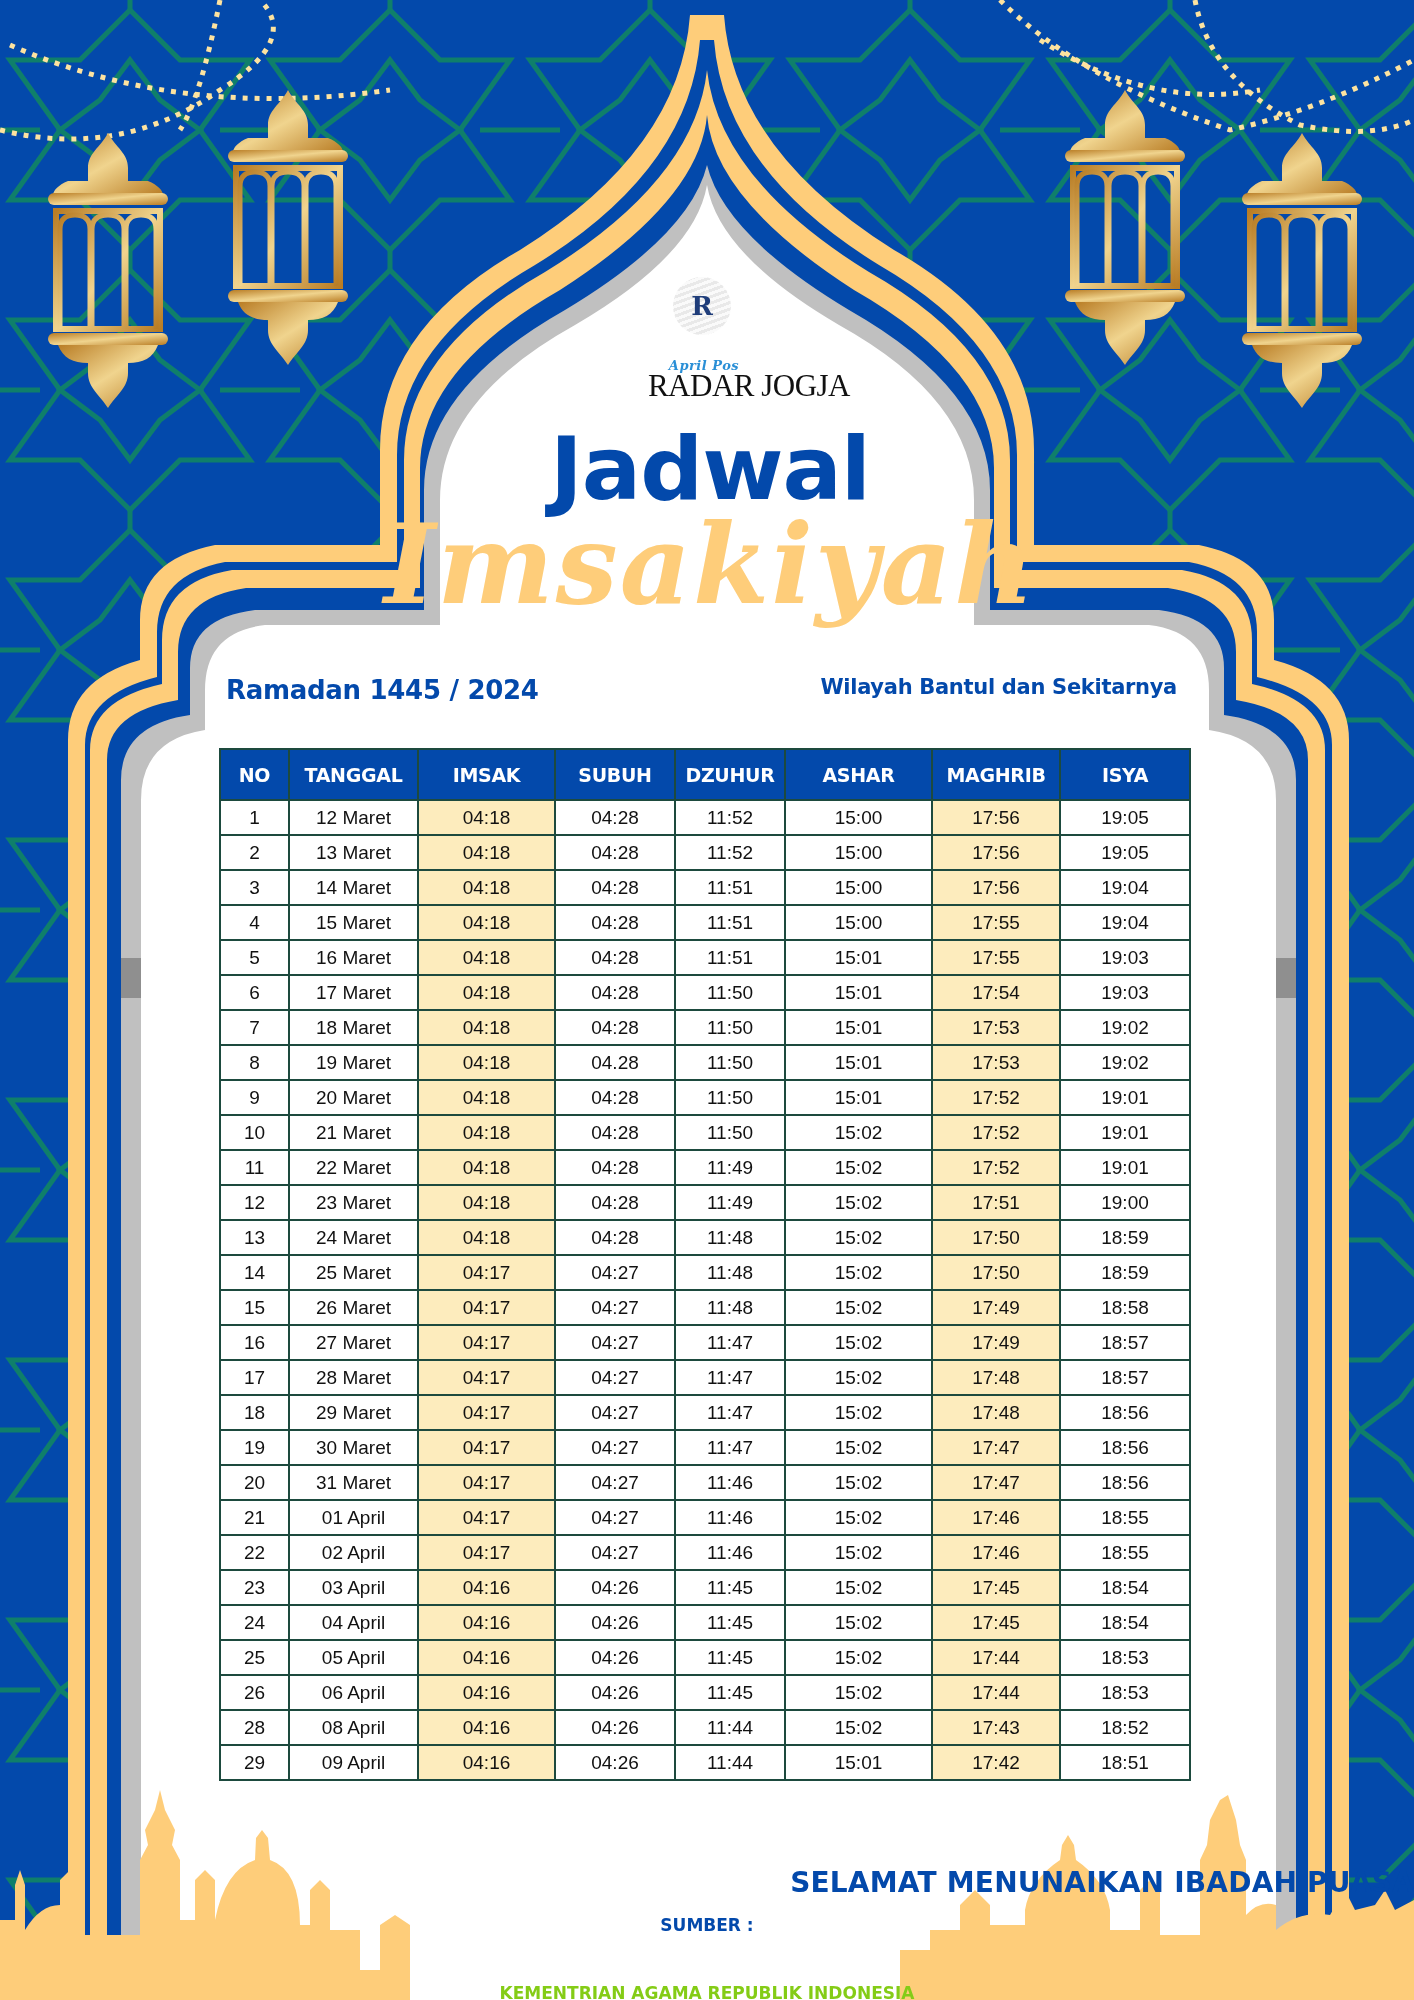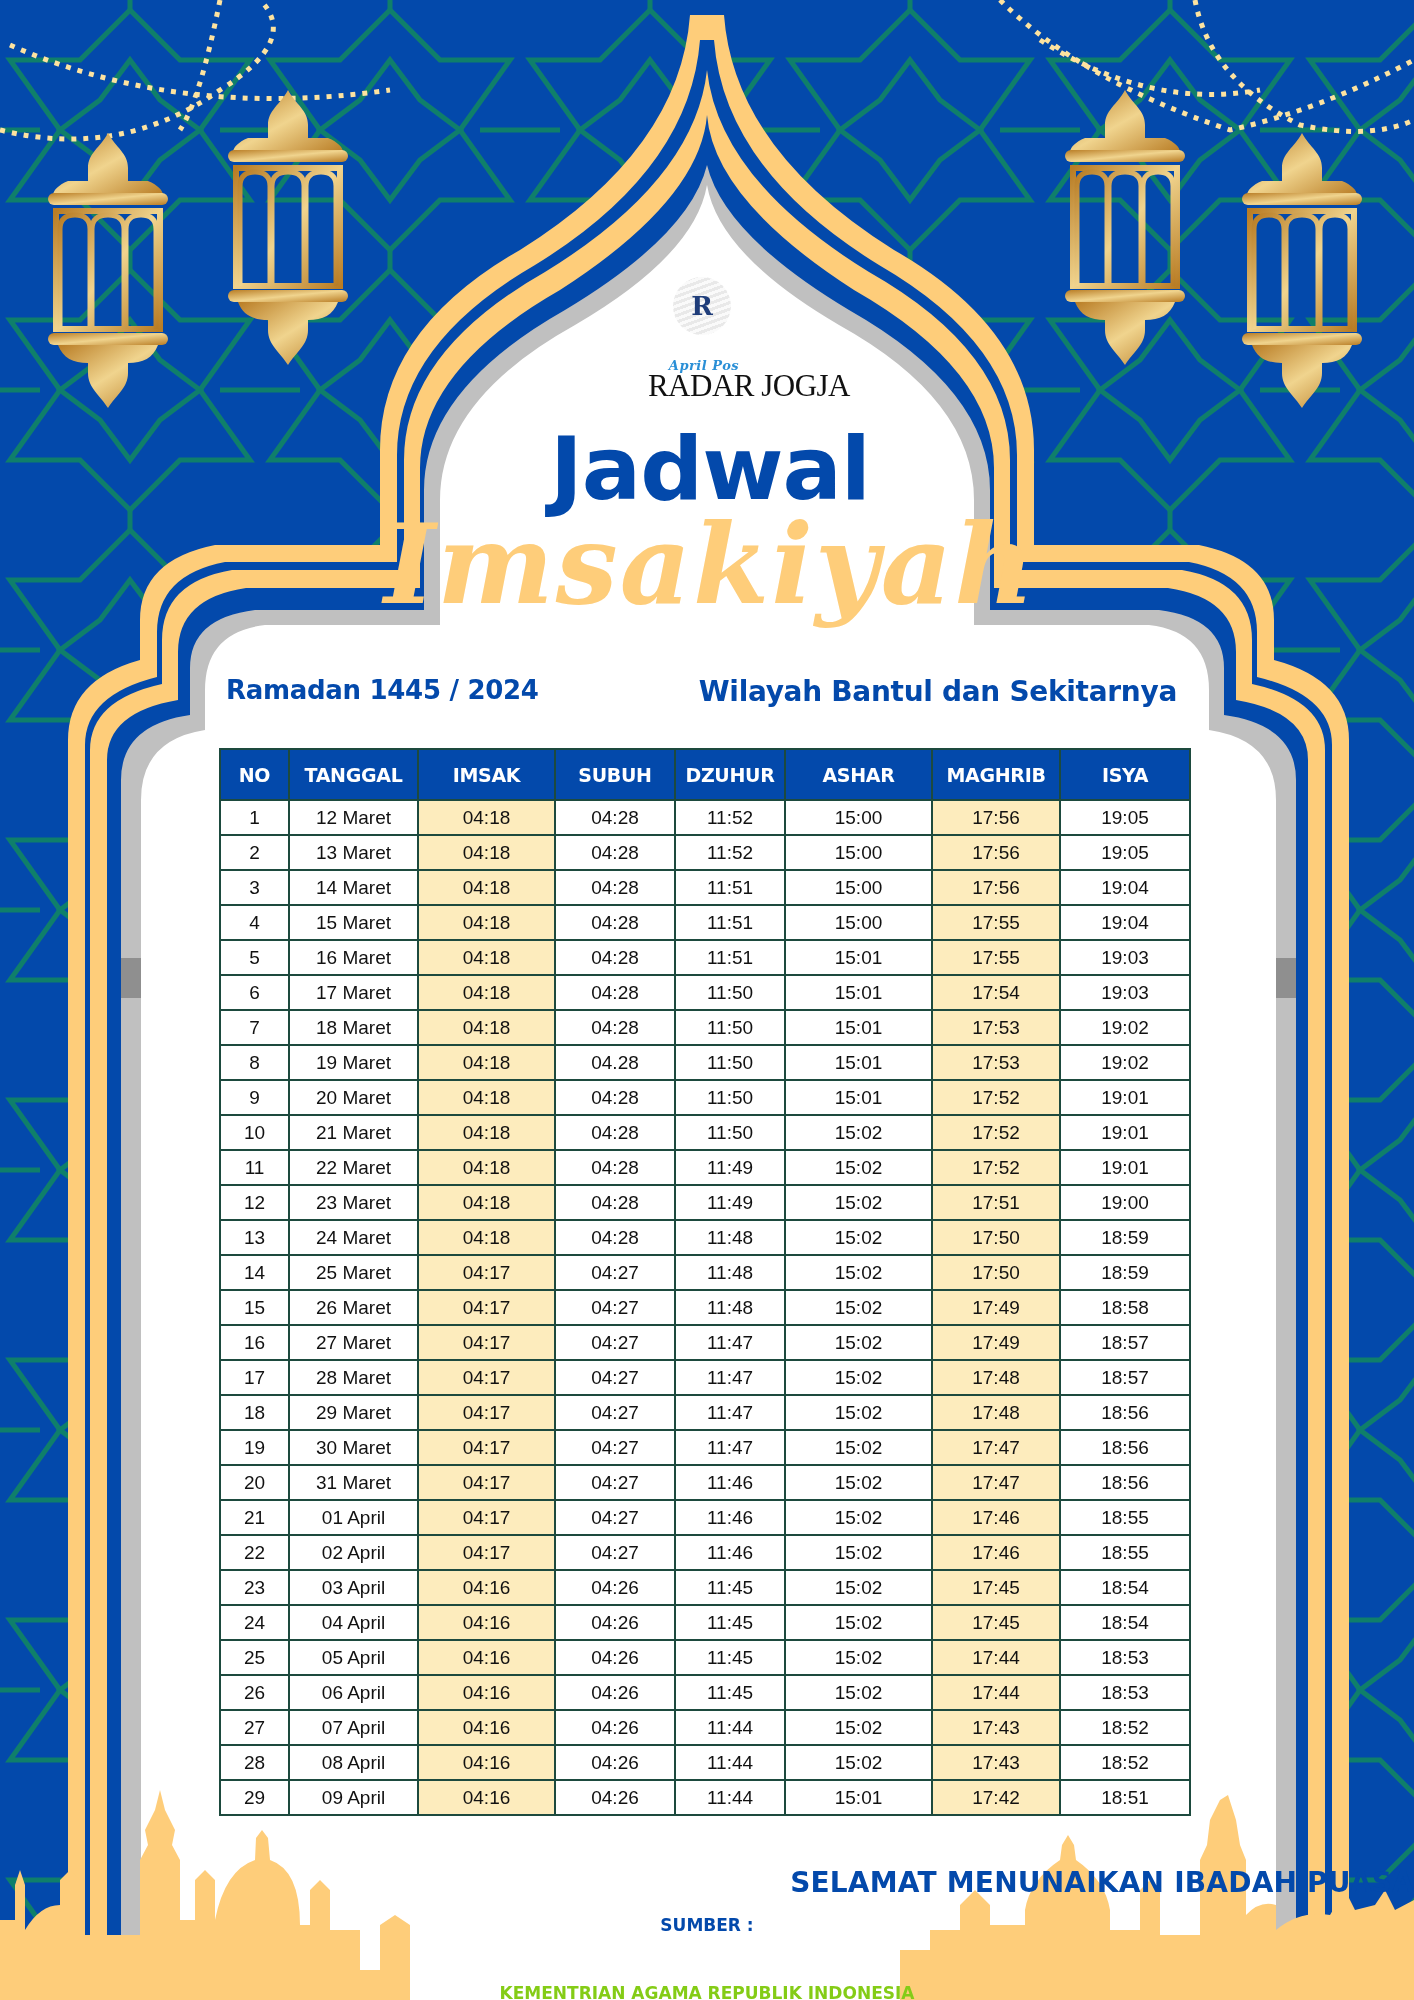--- a/index.html
+++ b/index.html
@@ -7,21 +7,21 @@
   .bg-svg{position:absolute;left:0;top:0;width:1414px;height:2000px;}
   .layer{position:absolute;left:0;top:0;width:1414px;height:2000px;}
   .logo{position:absolute;left:673px;top:277px;width:58px;height:58px;border-radius:50%;
     background:repeating-linear-gradient(160deg,#e9e9e9 0 3px,#fafafa 3px 6px);display:flex;align-items:center;justify-content:center;}
   .logo span{font-family:"DejaVu Serif",serif;font-weight:bold;color:#1f3d7a;font-size:26px;}
   .brand-small{position:absolute;left:600px;top:358px;width:208px;text-align:center;color:#2a8fd6;font-family:"DejaVu Serif",serif;font-weight:bold;font-style:italic;font-size:13px;letter-spacing:0.5px;}
   .brand{position:absolute;left:560px;top:368px;width:290px;text-align:right;color:#111;font-family:"Liberation Serif","DejaVu Serif",serif;font-size:31px;letter-spacing:-0.5px;}
   .title-main{position:absolute;left:430px;top:425px;width:560px;text-align:center;color:#0349ab;font-family:"DejaVu Sans",sans-serif;font-weight:bold;font-size:88px;letter-spacing:-1px;line-height:1;}
   .title-script{position:absolute;left:330px;top:510px;width:760px;text-align:center;color:#fecd7a;font-family:"DejaVu Serif",serif;font-style:italic;font-weight:bold;font-size:110px;line-height:1;letter-spacing:2px;}
   .sub-left{position:absolute;left:226px;top:675px;color:#0349ab;font-weight:bold;font-size:26px;letter-spacing:-0.3px;}
-  .sub-right{position:absolute;right:237px;top:675px;color:#0349ab;font-weight:bold;font-size:28px;letter-spacing:-0.3px;}
+  .sub-right{position:absolute;right:237px;top:675px;color:#0349ab;font-weight:bold;font-size:21px;letter-spacing:-0.3px;}
   table{position:absolute;left:219px;top:748px;width:970px;border-collapse:collapse;table-layout:fixed;}
   th{background:#0349ab;color:#fff;font-weight:bold;font-size:19px;height:49px;border:2px solid #1d4a3e;text-align:center;padding:0;letter-spacing:-0.3px;}
   td{border:2px solid #1d4a3e;text-align:center;font-size:19px;color:#111;padding:0;height:33px;background:#fff;font-family:"Liberation Sans",sans-serif;}
   td.hl{background:#fdecbd;}
   .greet{position:absolute;left:0;width:1414px;top:1866px;text-align:right;color:#0349ab;font-weight:bold;font-size:28px;letter-spacing:0.2px;}
   .src1{position:absolute;left:0;width:1414px;top:1915px;text-align:center;color:#0349ab;font-weight:bold;font-size:17px;}
   .src2{position:absolute;left:0;width:1414px;top:1941px;text-align:center;color:#84cc16;font-weight:bold;font-size:17px;margin-top:42px;}
 </style>
 </head>
 <body>
@@ -385,30 +385,20 @@
         <td>26</td>
         <td>06 April</td>
         <td class="hl">04:16</td>
         <td>04:26</td>
         <td>11:45</td>
         <td>15:02</td>
         <td class="hl">17:44</td>
         <td>18:53</td>
       </tr>
       <tr>
-        <td>27</td>
-        <td>07 April</td>
-        <td class="hl">04:16</td>
-        <td>04:26</td>
-        <td>11:44</td>
-        <td>15:02</td>
-        <td class="hl">17:43</td>
-        <td>18:52</td>
-      </tr>
-      <tr>
         <td>28</td>
         <td>08 April</td>
         <td class="hl">04:16</td>
         <td>04:26</td>
         <td>11:44</td>
         <td>15:02</td>
         <td class="hl">17:43</td>
         <td>18:52</td>
       </tr>
       <tr>

